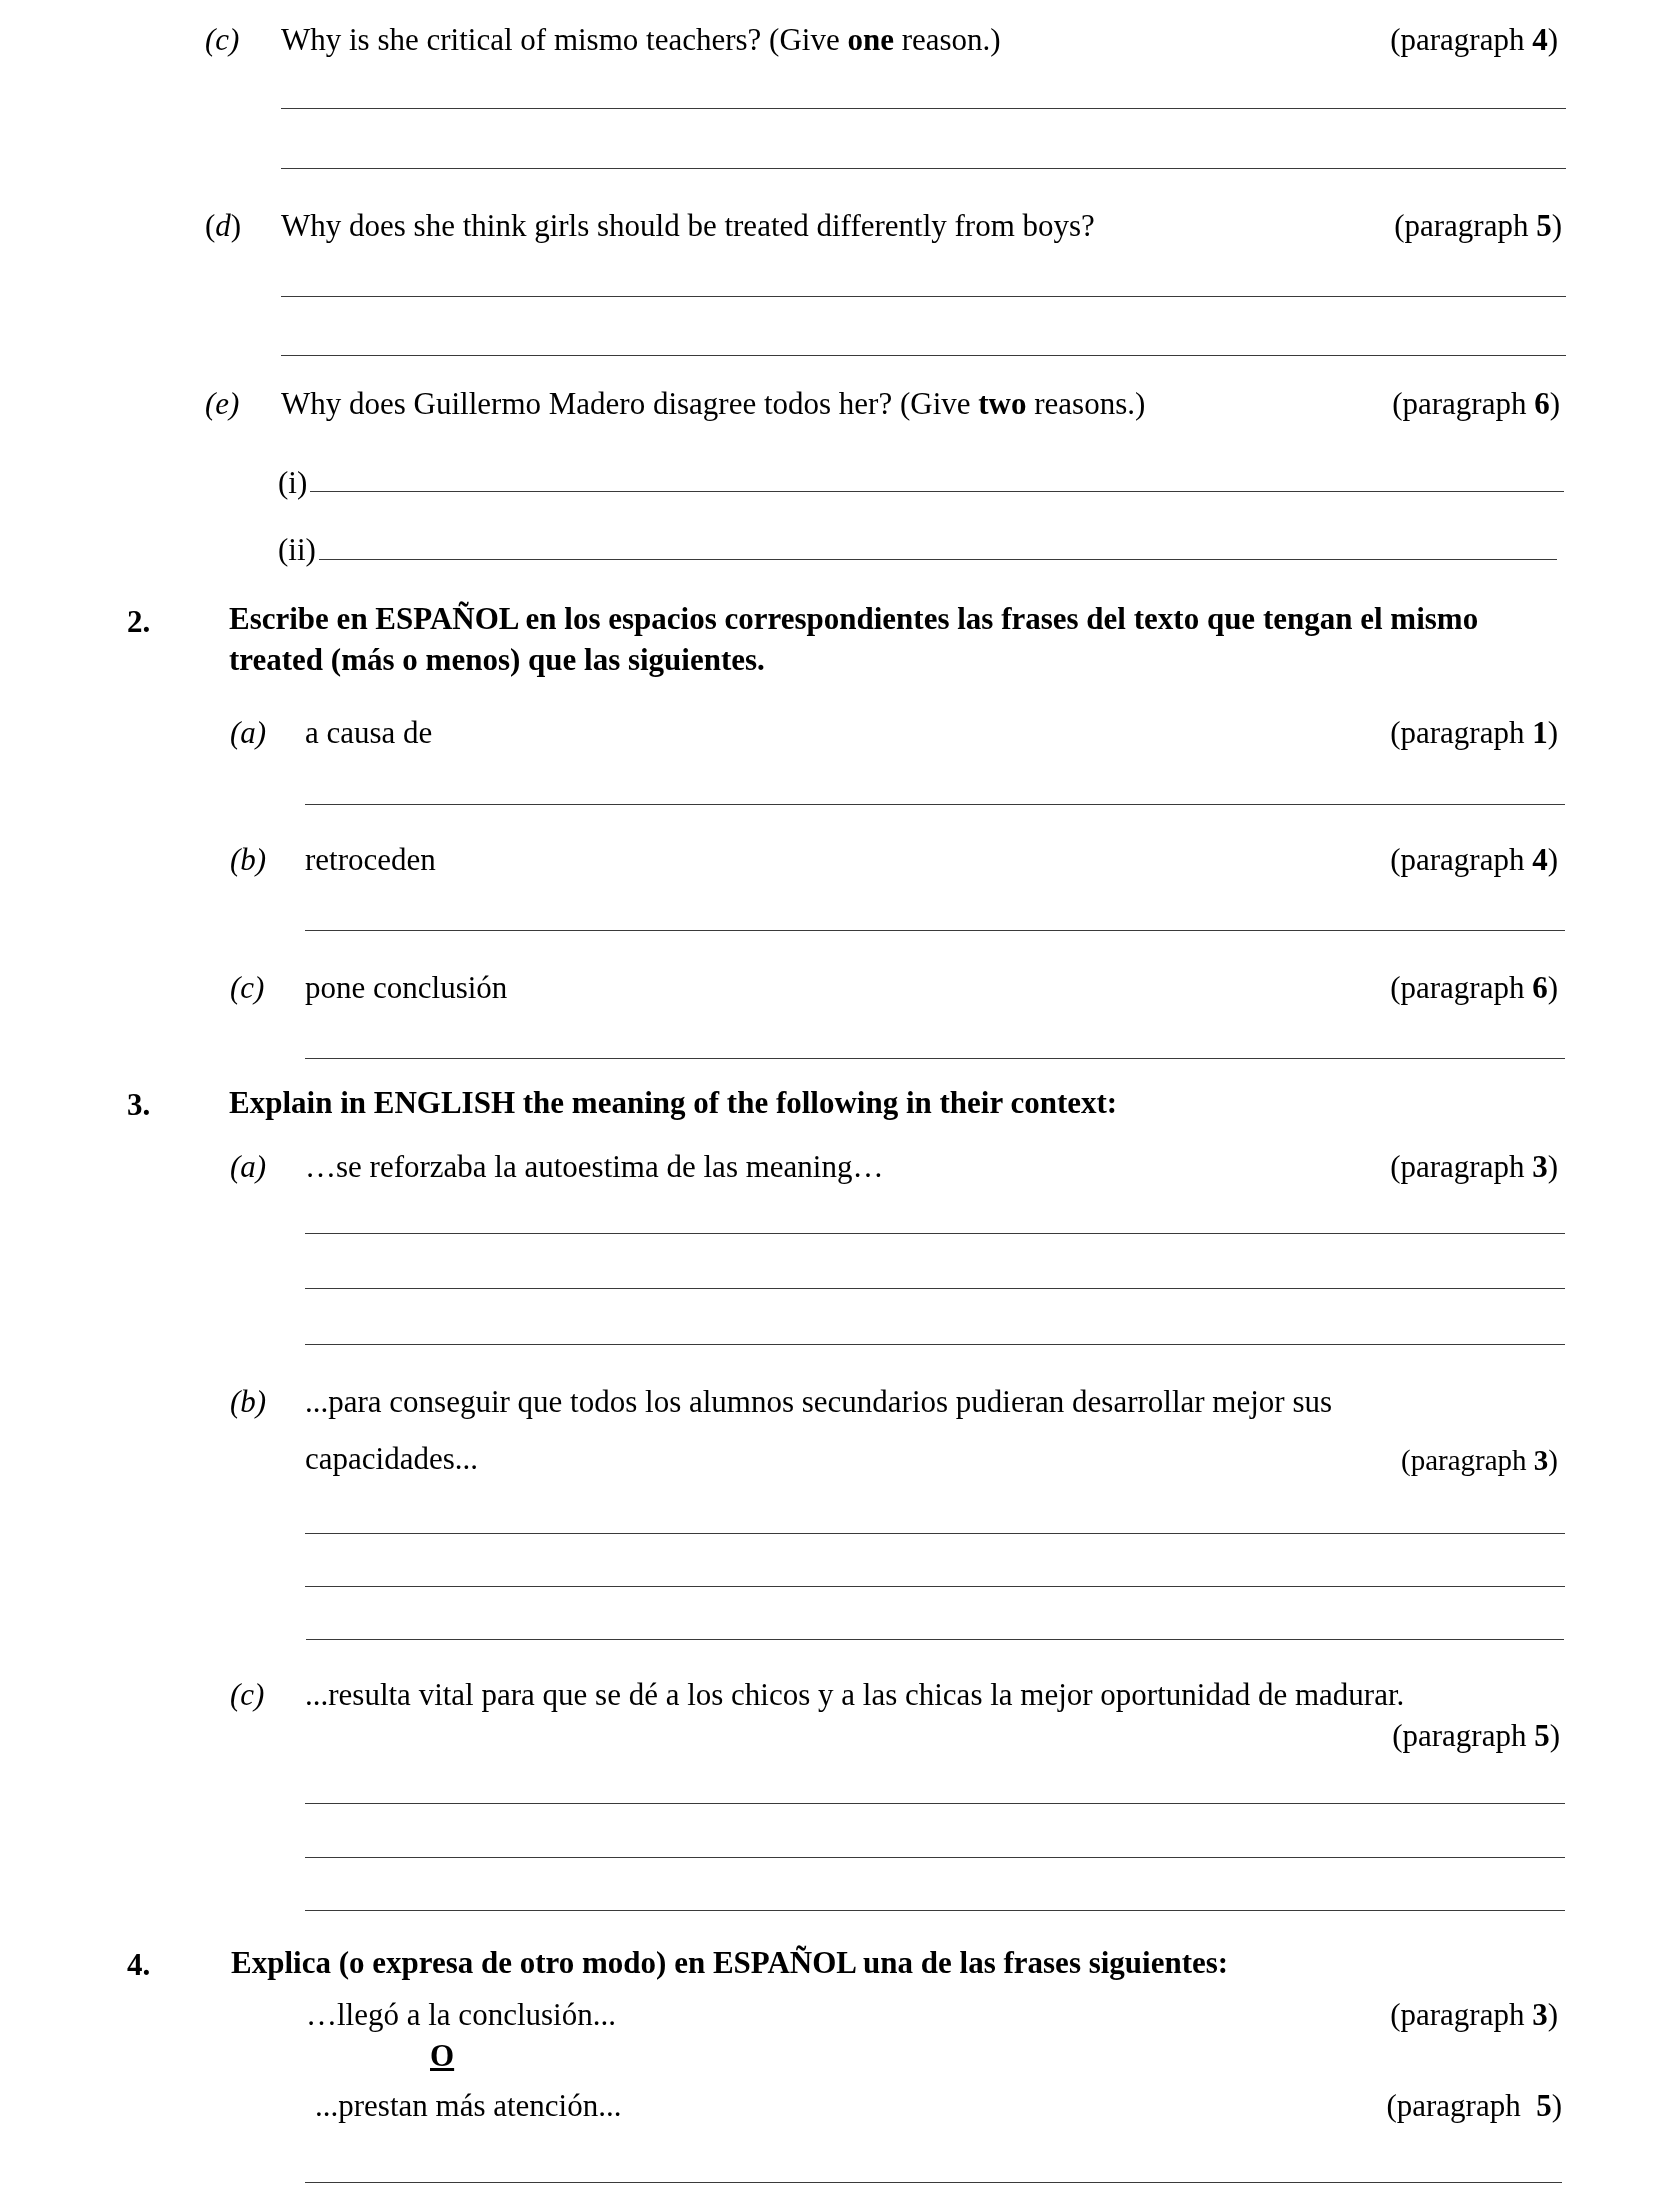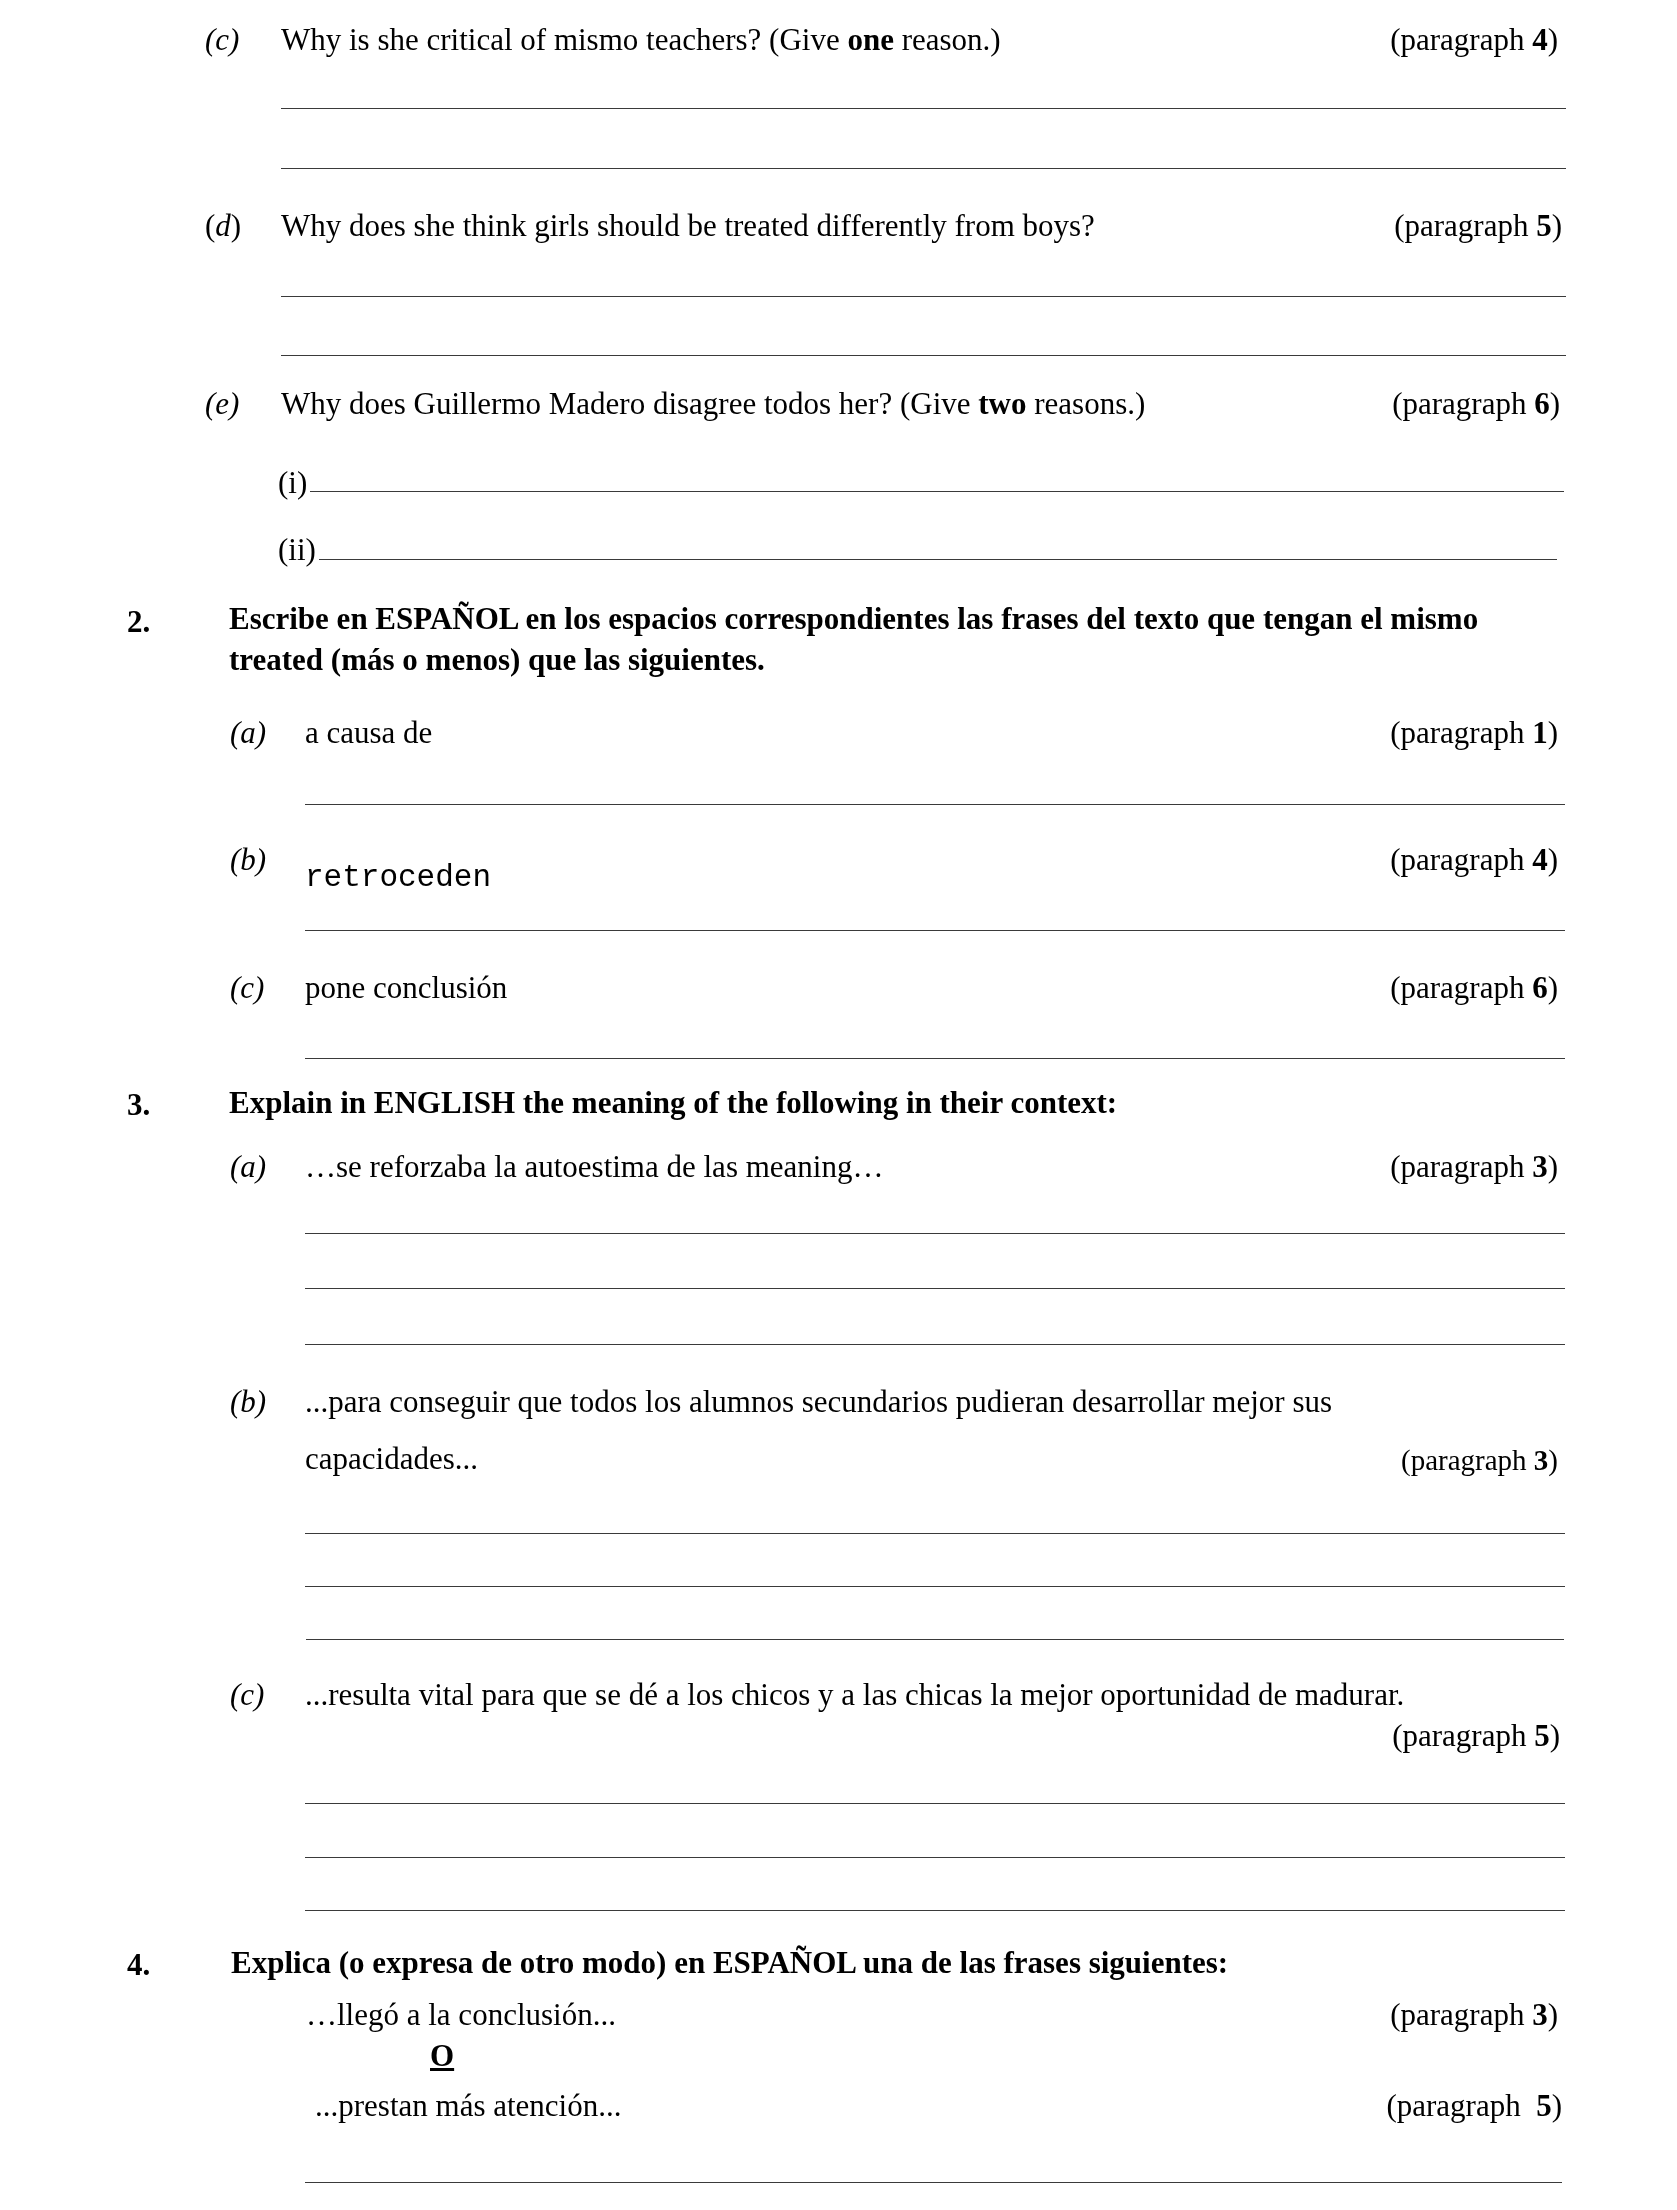--- a/index.html
+++ b/index.html
@@ -60,21 +60,21 @@
 <div class="abs heading" style="left:229px; top:598px; width:1292px;">Escribe en ESPAÑOL en los espacios correspondientes las frases del texto que tengan el mismo treated (más o menos) que las siguientes.</div>
 
 <div class="abs txt ital" style="left:230px; top:717px;">(<span>a</span>)</div>
 <div class="abs txt" style="left:305px; top:717px;">a causa de</div>
 <div class="abs para" style="right:120px; top:717px;">
   <span>(paragraph </span><span class="bold">1</span><span>)</span>
 </div>
 <div class="rule" style="left:305px; width:1260px; top:804px;"></div>
 
 <div class="abs txt ital" style="left:230px; top:844px;">(<span>b</span>)</div>
-<div class="abs txt" style="left:305px; top:862px;font-family:Liberation Mono, monospace;">retroceden</div>
+<div class="abs txt" style="left:305px; top:844px;">retroceden</div>
 <div class="abs para" style="right:120px; top:844px;">
   <span>(paragraph </span><span class="bold">4</span><span>)</span>
 </div>
 <div class="rule" style="left:305px; width:1260px; top:930px;"></div>
 
 <div class="abs txt ital" style="left:230px; top:972px;">(<span>c</span>)</div>
 <div class="abs txt" style="left:305px; top:972px;">pone conclusión</div>
 <div class="abs para" style="right:120px; top:972px;">
   <span>(paragraph </span><span class="bold">6</span><span>)</span>
 </div>

